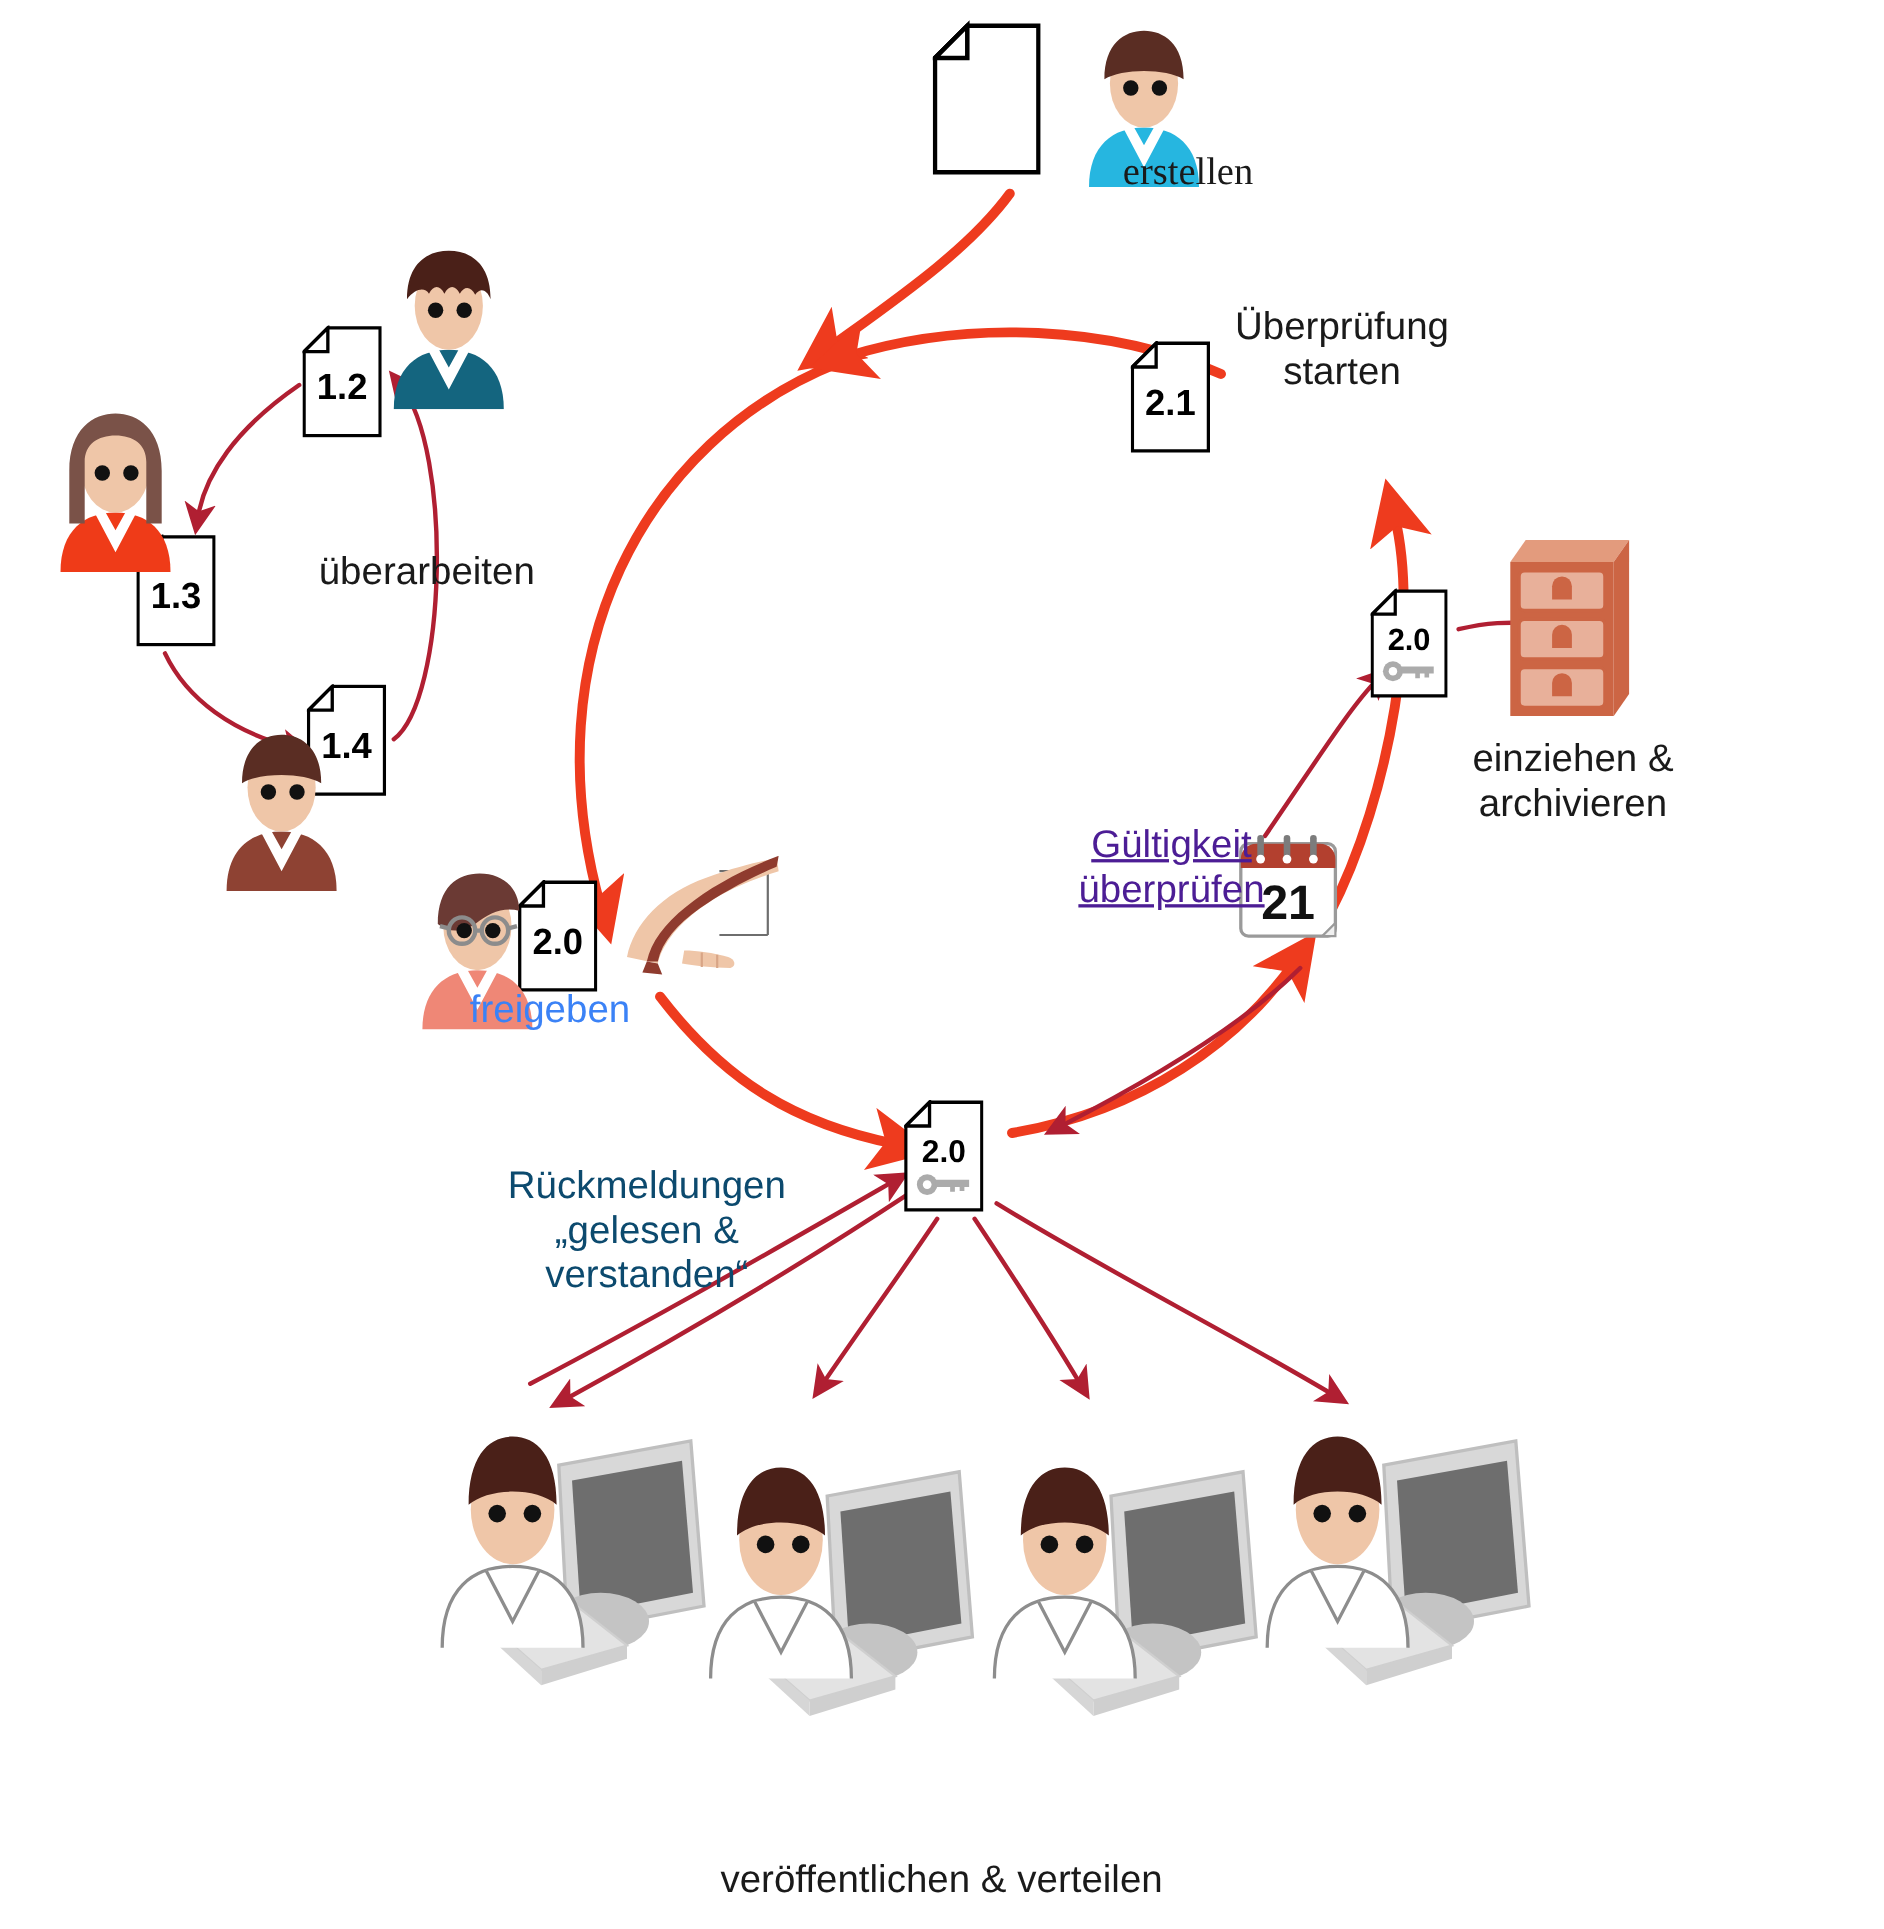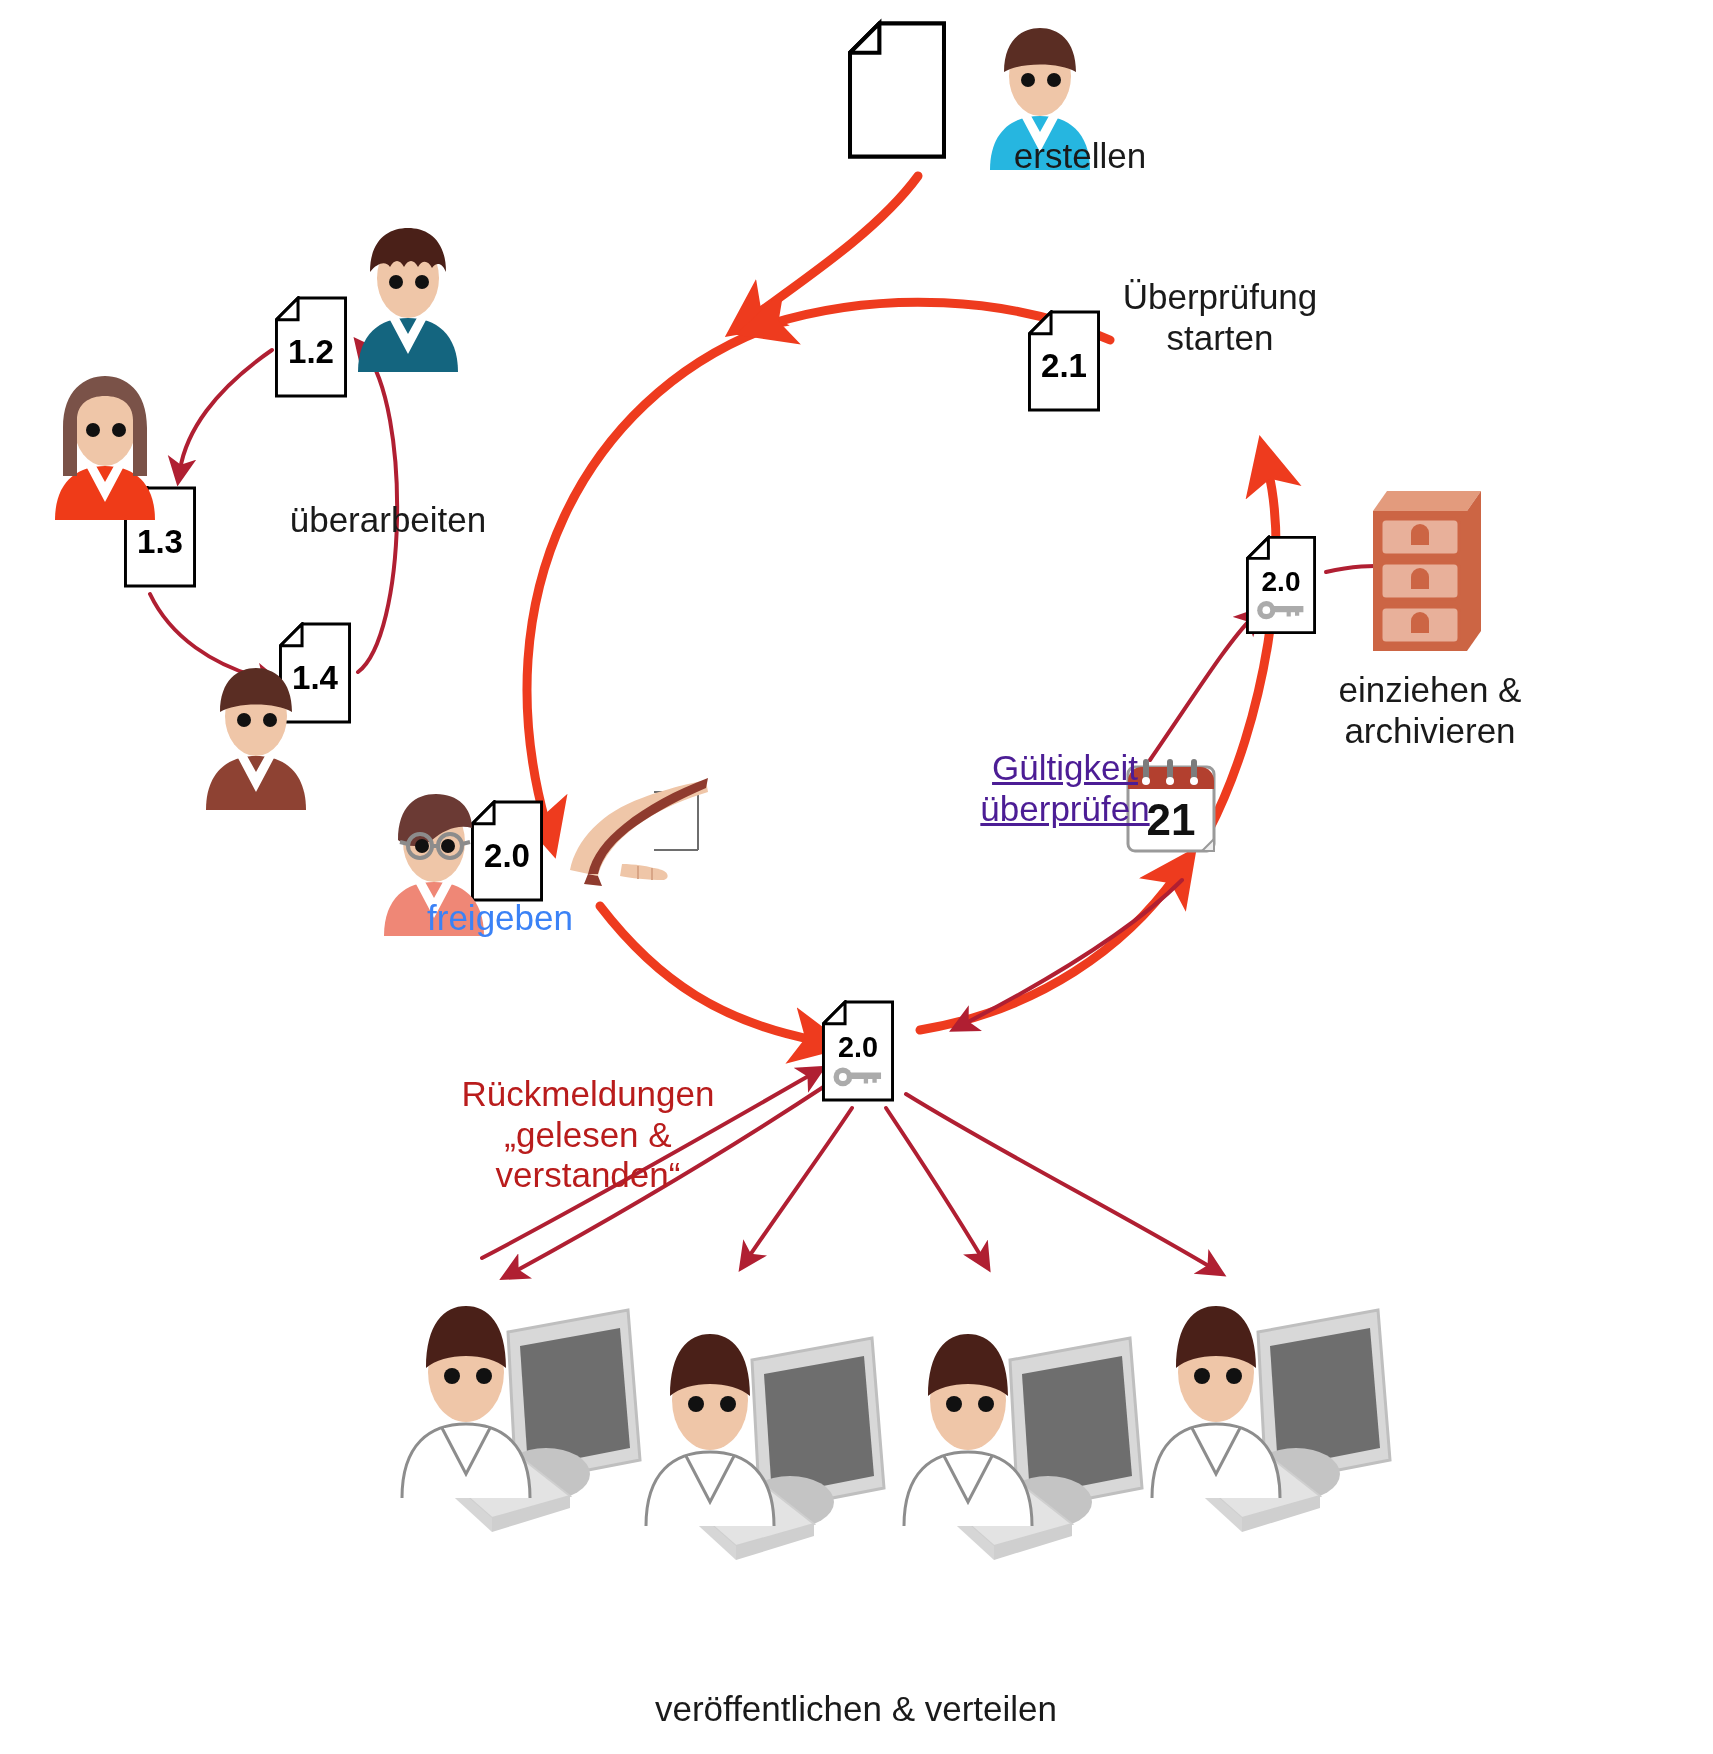--- a/index.html
+++ b/index.html
@@ -239,28 +239,28 @@
         <path d="M48,188 L96,230 L96,244 L48,200 Z" fill="#D6D6D6"></path>
         <path d="M6,210 C6,156 34,136 70,136 C106,136 134,156 134,210" fill="#FFFFFF" stroke="#8D8D8D" stroke-width="3"></path>
         <path d="M46,140 L70,186 L94,140" fill="#FFFFFF" stroke="#8D8D8D" stroke-width="3"></path>
         <ellipse cx="70" cy="84" rx="38" ry="50" fill="#EFC6A8"></ellipse>
         <path d="M30,80 C30,36 48,18 70,18 C92,18 110,36 110,80 C92,64 48,64 30,80 Z" fill="#4A2018"></path>
         <circle cx="56" cy="88" r="8" fill="#111"></circle>
         <circle cx="88" cy="88" r="8" fill="#111"></circle>
       </svg>
     </div>
   <div id="labels-layer">
-      <div class="lbl" style="left: 980px; top: 136px; width: 200px; font-size: 35px; text-align: center; color: rgb(26, 26, 26);">erstellen</div>
+      <div class="lbl" style="left: 980px; top: 136px; width: 200px; font-size: 35px; text-align: center; color: rgb(26, 26, 26); font-family: Liberation Serif, serif;">erstellen</div>
       <div class="lbl" style="left: 248px; top: 500px; width: 280px; font-size: 35px; text-align: center; color: rgb(26, 26, 26);">überarbeiten</div>
       <div class="lbl" style="left: 1075px; top: 277px; width: 290px; font-size: 35px; text-align: center; color: rgb(26, 26, 26);">Überprüfung
 starten</div>
       <div class="lbl" style="left: 1280px; top: 670px; width: 300px; font-size: 35px; color: rgb(26, 26, 26);">einziehen &amp;
 archivieren</div>
       <div class="lbl" style="left: 940px; top: 748px; width: 250px; font-size: 35px; text-align: center; color: #4c1d95; text-decoration: underline;">Gültigkeit
 überprüfen</div>
       <div class="lbl" style="left: 385px; top: 898px; width: 230px; font-size: 35px; text-align: center; color: #3b82f6;">freigeben</div>
-      <div class="lbl" style="left: 428px; top: 1058px; width: 320px; font-size: 35px; color: #b91c1c; margin-top: 16px;">Rückmeldungen
+      <div class="lbl" style="left: 428px; top: 1058px; width: 320px; font-size: 35px; color: #0c4a6e;">Rückmeldungen
 „gelesen &amp;
 verstanden“</div>
       <div class="lbl" style="left: 636px; top: 1677px; width: 440px; font-size: 35px; text-align: center; color: rgb(26, 26, 26); margin-top: 12px;">veröffentlichen &amp; verteilen</div>
     </div>
 
 </div>
 
 </body></html>

